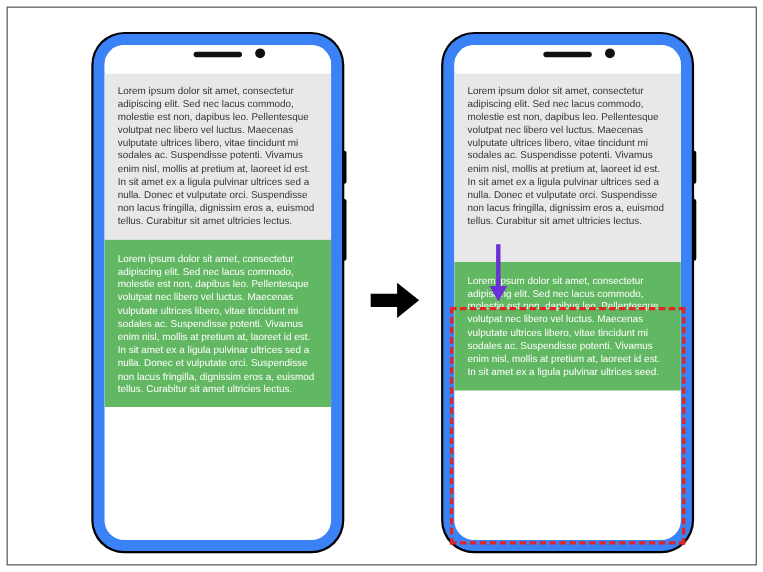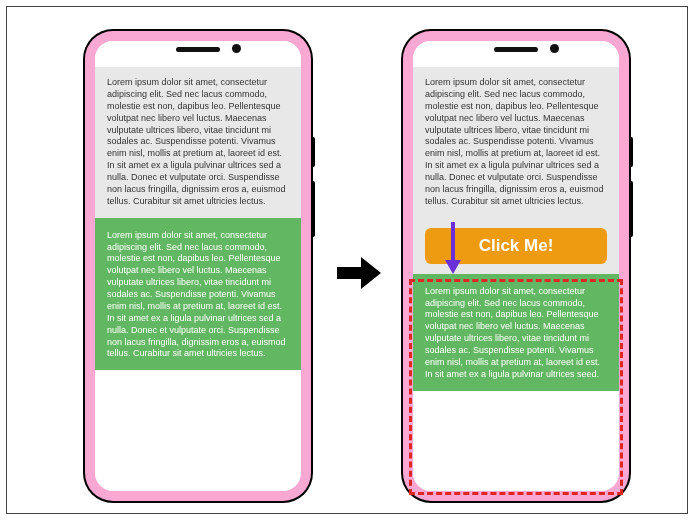--- a/index.html
+++ b/index.html
@@ -16,21 +16,21 @@
     top: 6px;
     width: 682px;
     height: 508px;
     border: 1px solid #444;
     background: #fff;
   }
   .phone {
     position: absolute;
     width: 226px;
     height: 470px;
-    background: #f9a8d4;
+    background: #3b82f6;
     border-radius: 28px;
     box-shadow: 0 0 0 2px #000;
   }
   .phone.left { left: 78px; top: 24px; }
   .phone.right { left: 396px; top: 24px; }
   .side-btn {
     position: absolute;
     background: #000;
     border-radius: 2px;
   }
@@ -145,21 +145,20 @@
     <div class="side-btn pwr"></div>
     <div class="side-btn vol"></div>
     <div class="screen">
       <div class="notch-area">
         <div class="speaker"></div>
         <div class="cam"></div>
       </div>
       <div class="content">
         <div class="para gray">Lorem ipsum dolor sit amet, consectetur adipiscing elit. Sed nec lacus commodo, molestie est non, dapibus leo. Pellentesque volutpat nec libero vel luctus. Maecenas vulputate ultrices libero, vitae tincidunt mi sodales ac. Suspendisse potenti. Vivamus enim nisl, mollis at pretium at, laoreet id est. In sit amet ex a ligula pulvinar ultrices sed a nulla. Donec et vulputate orci. Suspendisse non lacus fringilla, dignissim eros a, euismod tellus. Curabitur sit amet ultricies lectus.</div>
         <div class="btn-area">
-          <div class="click-btn">Click Me!</div>
           <div class="arrow-down" style="left:30px; top:2px;">
             <svg width="20" height="56" viewBox="0 0 20 56">
               <line x1="10" y1="2" x2="10" y2="42" stroke="#6a2fd6" stroke-width="4"></line>
               <path d="M2 40 L10 54 L18 40 Z" fill="#6a2fd6"></path>
             </svg>
           </div>
         </div>
         <div class="para green pushed">Lorem ipsum dolor sit amet, consectetur adipiscing elit. Sed nec lacus commodo, molestie est non, dapibus leo. Pellentesque volutpat nec libero vel luctus. Maecenas vulputate ultrices libero, vitae tincidunt mi sodales ac. Suspendisse potenti. Vivamus enim nisl, mollis at pretium at, laoreet id est. In sit amet ex a ligula pulvinar ultrices seed.</div>
       </div>
     </div>

